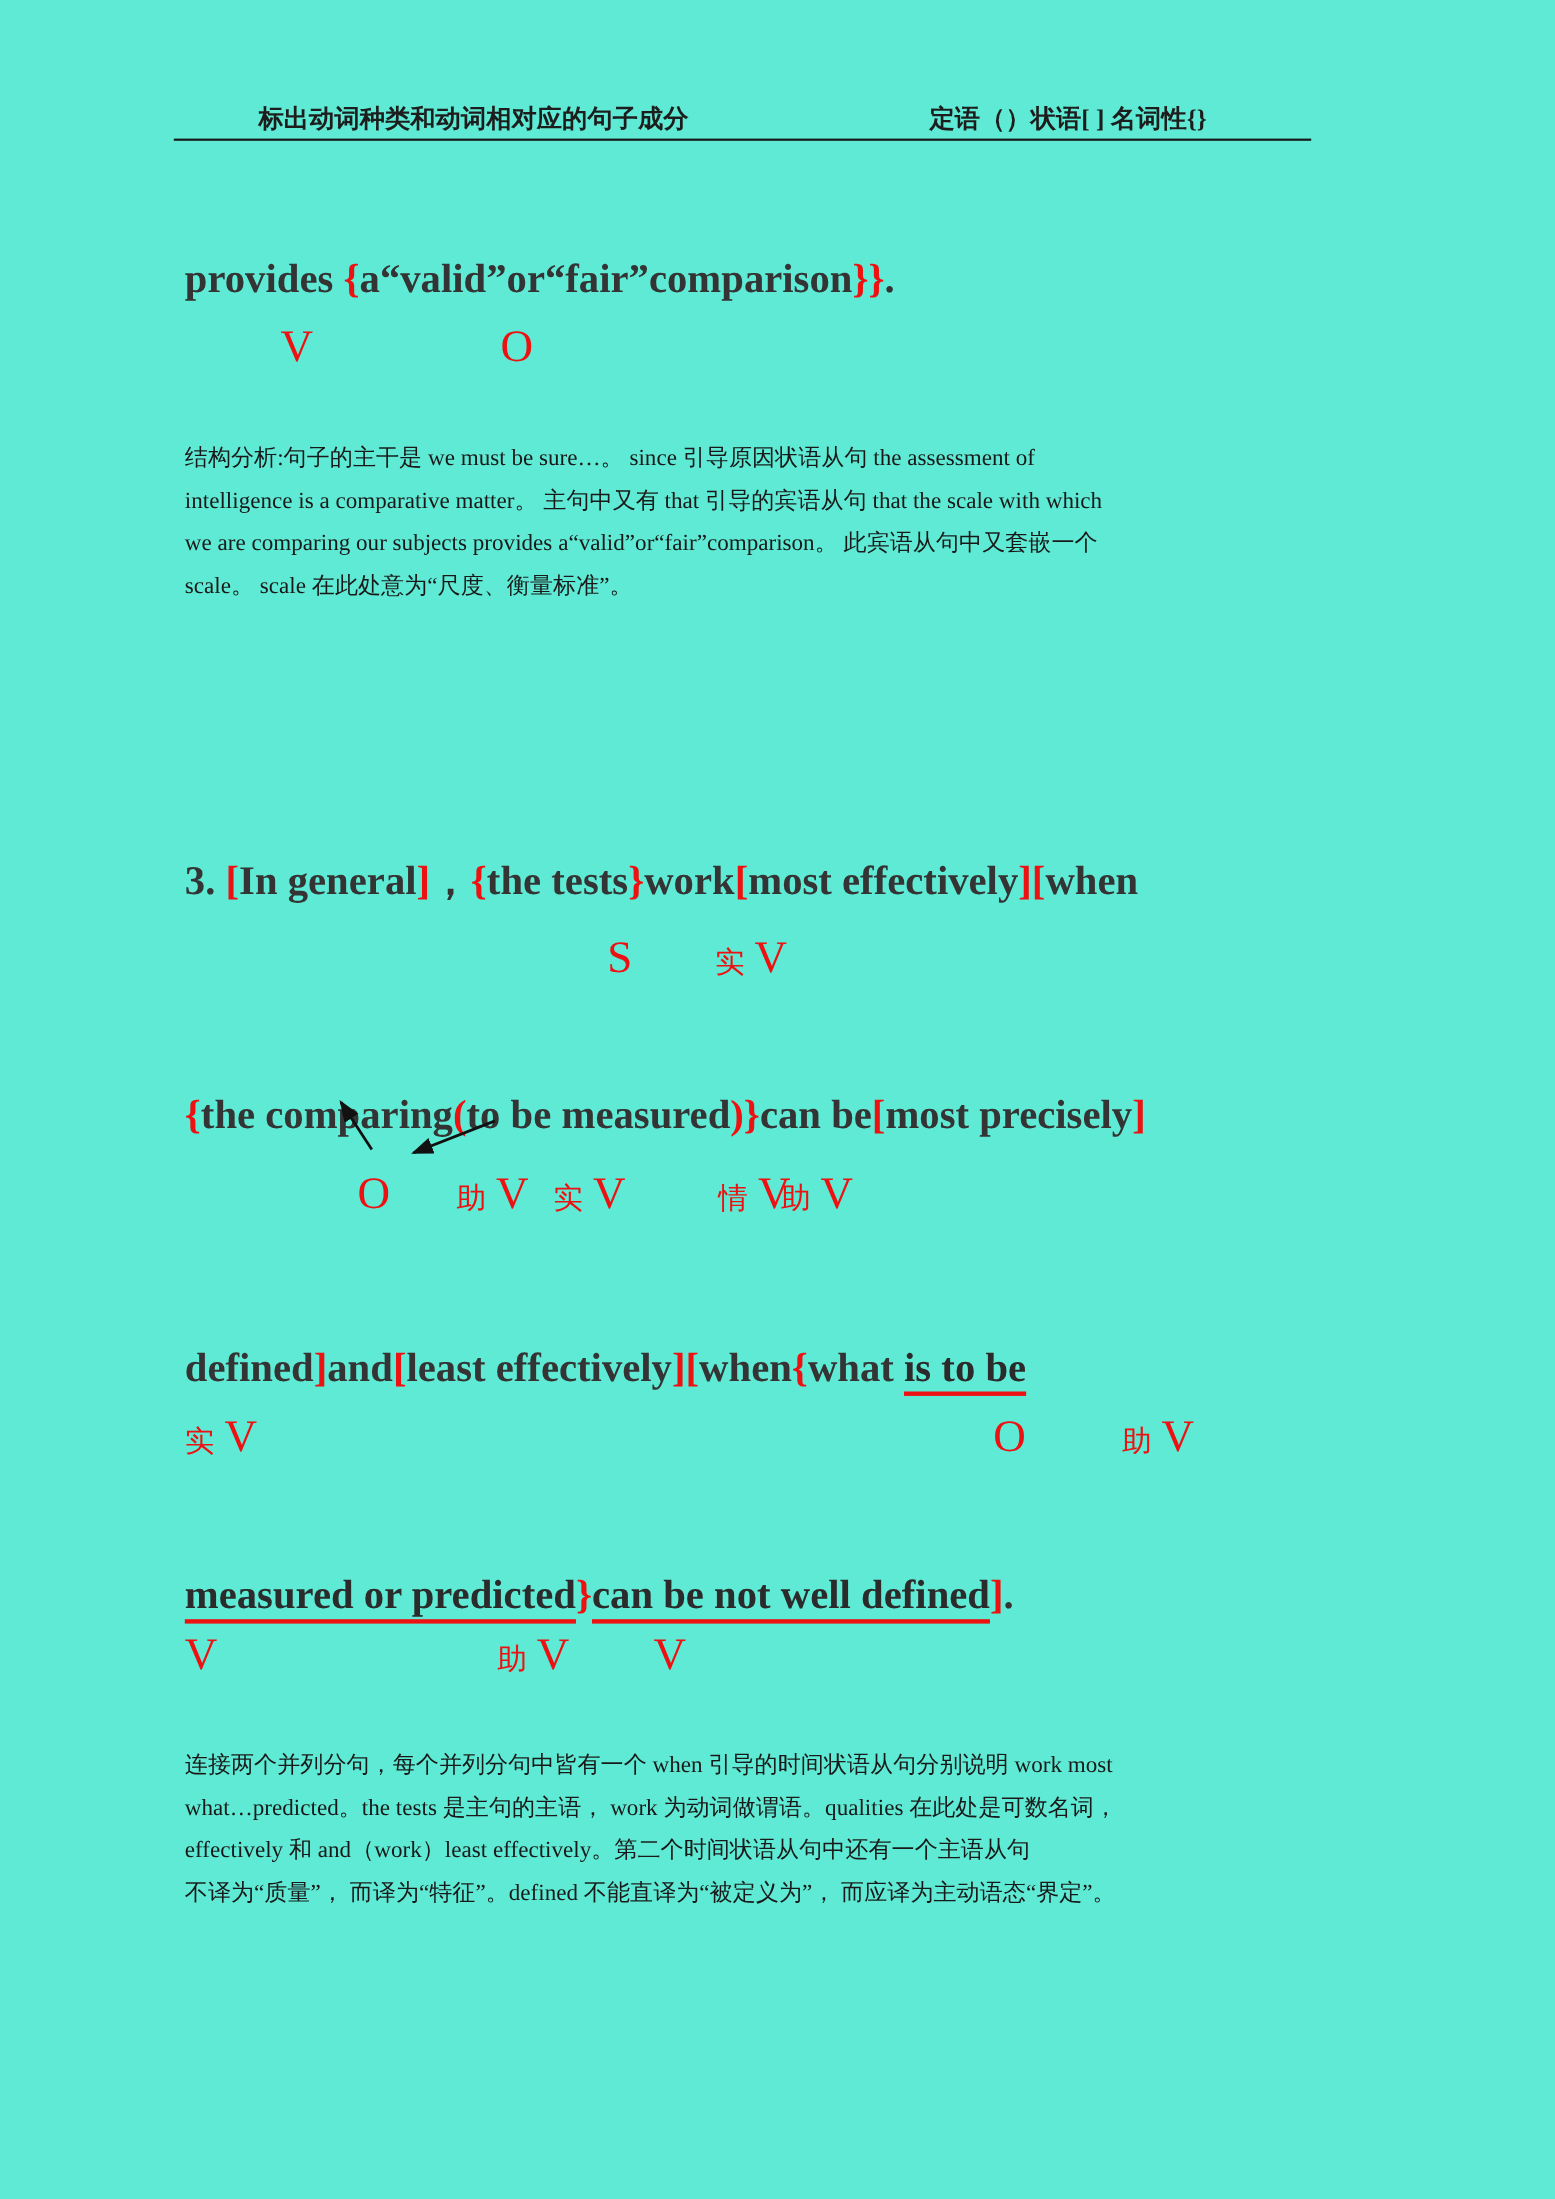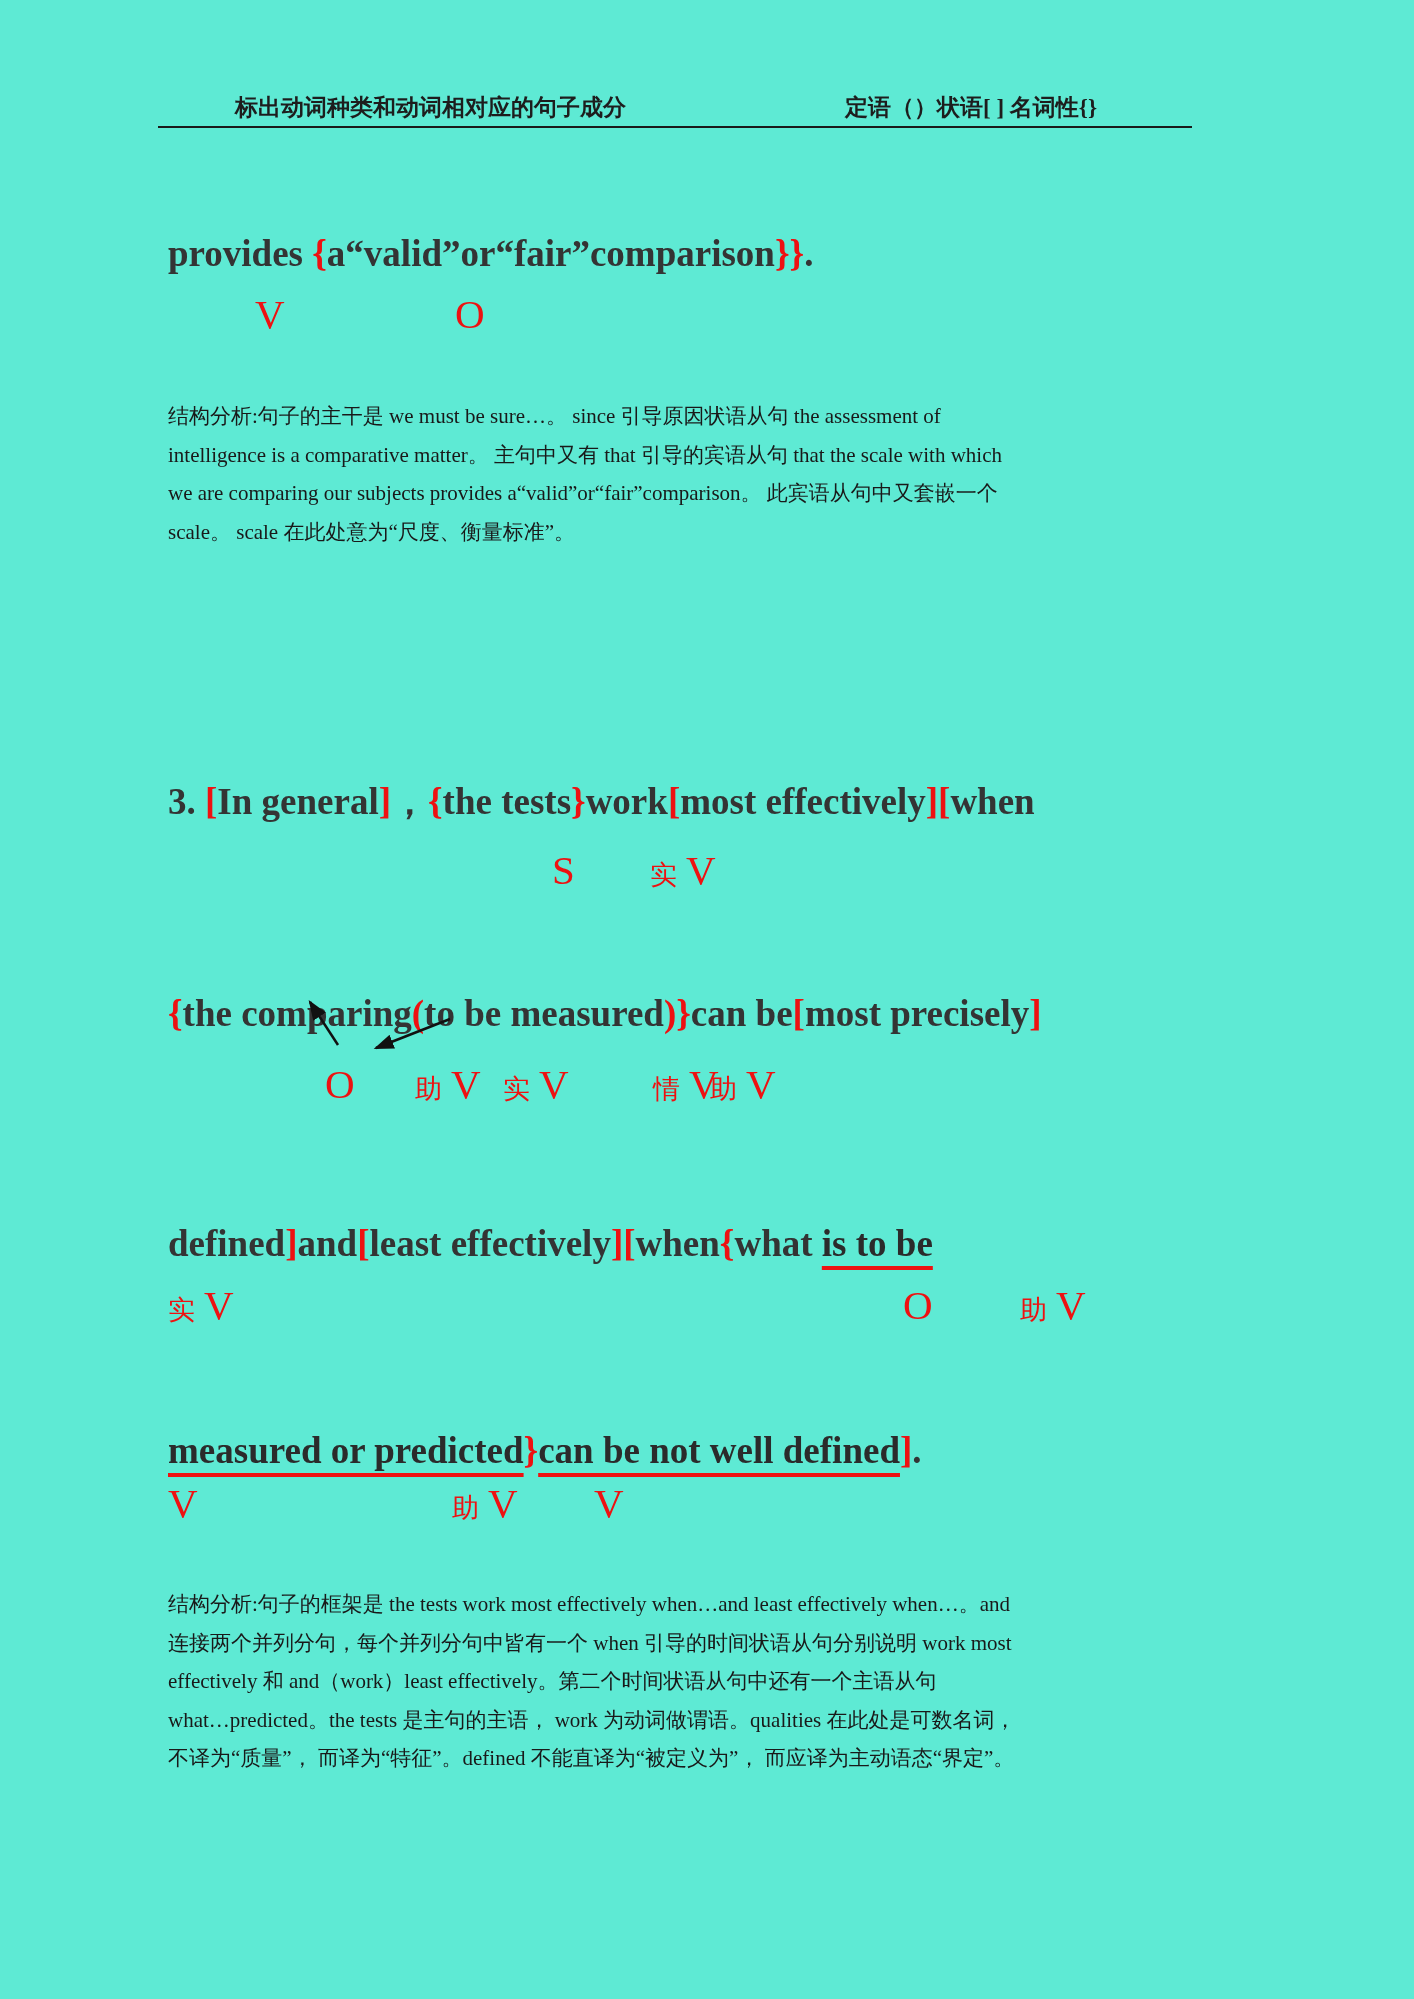--- a/index.html
+++ b/index.html
@@ -80,21 +80,20 @@
 
   <div class="hline" style="top:1385px;left:168px;">
     <span class="seg-u">measured or predicted</span><span class="seg-r">}</span><span class="seg-u">can be not well defined</span><span class="seg-r">]</span><span class="seg-k">.</span>
   </div>
 
   <div class="lab" style="top:1483px;left:168px;"><span class="cjk"></span><span>V</span></div>
   <div class="lab" style="top:1483px;left:452px;"><span class="cjk">助</span><span>V</span></div>
   <div class="lab" style="top:1483px;left:594px;"><span class="cjk"></span><span>V</span></div>
 
   <div class="para" style="top:1585px;left:168px;">
-    <div class="pline">结构分析:句子的框架是 the tests work most effectively when…and least effectively when…。and</div>
     <div class="pline">连接两个并列分句，每个并列分句中皆有一个 when 引导的时间状语从句分别说明 work most</div>
+    <div class="pline">what…predicted。the tests 是主句的主语， work 为动词做谓语。qualities 在此处是可数名词，</div>
     <div class="pline">effectively 和 and（work）least effectively。第二个时间状语从句中还有一个主语从句</div>
-    <div class="pline">what…predicted。the tests 是主句的主语， work 为动词做谓语。qualities 在此处是可数名词，</div>
     <div class="pline">不译为“质量”， 而译为“特征”。defined 不能直译为“被定义为”， 而应译为主动语态“界定”。</div>
   </div>
 
 
 </div>
 
 </body></html>

